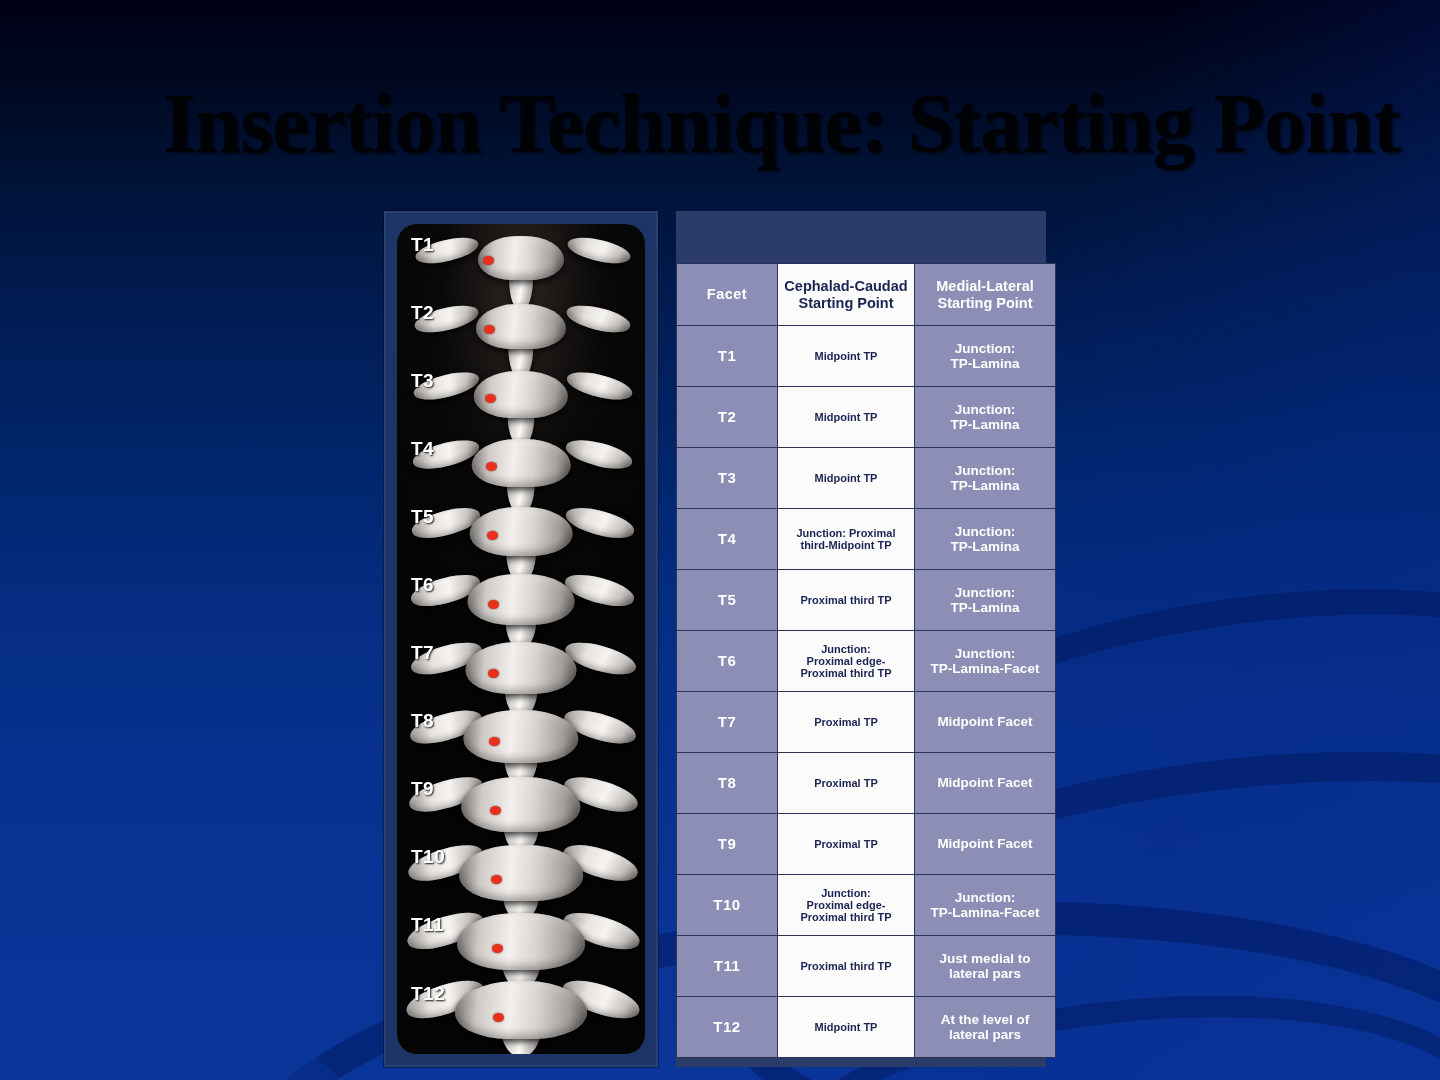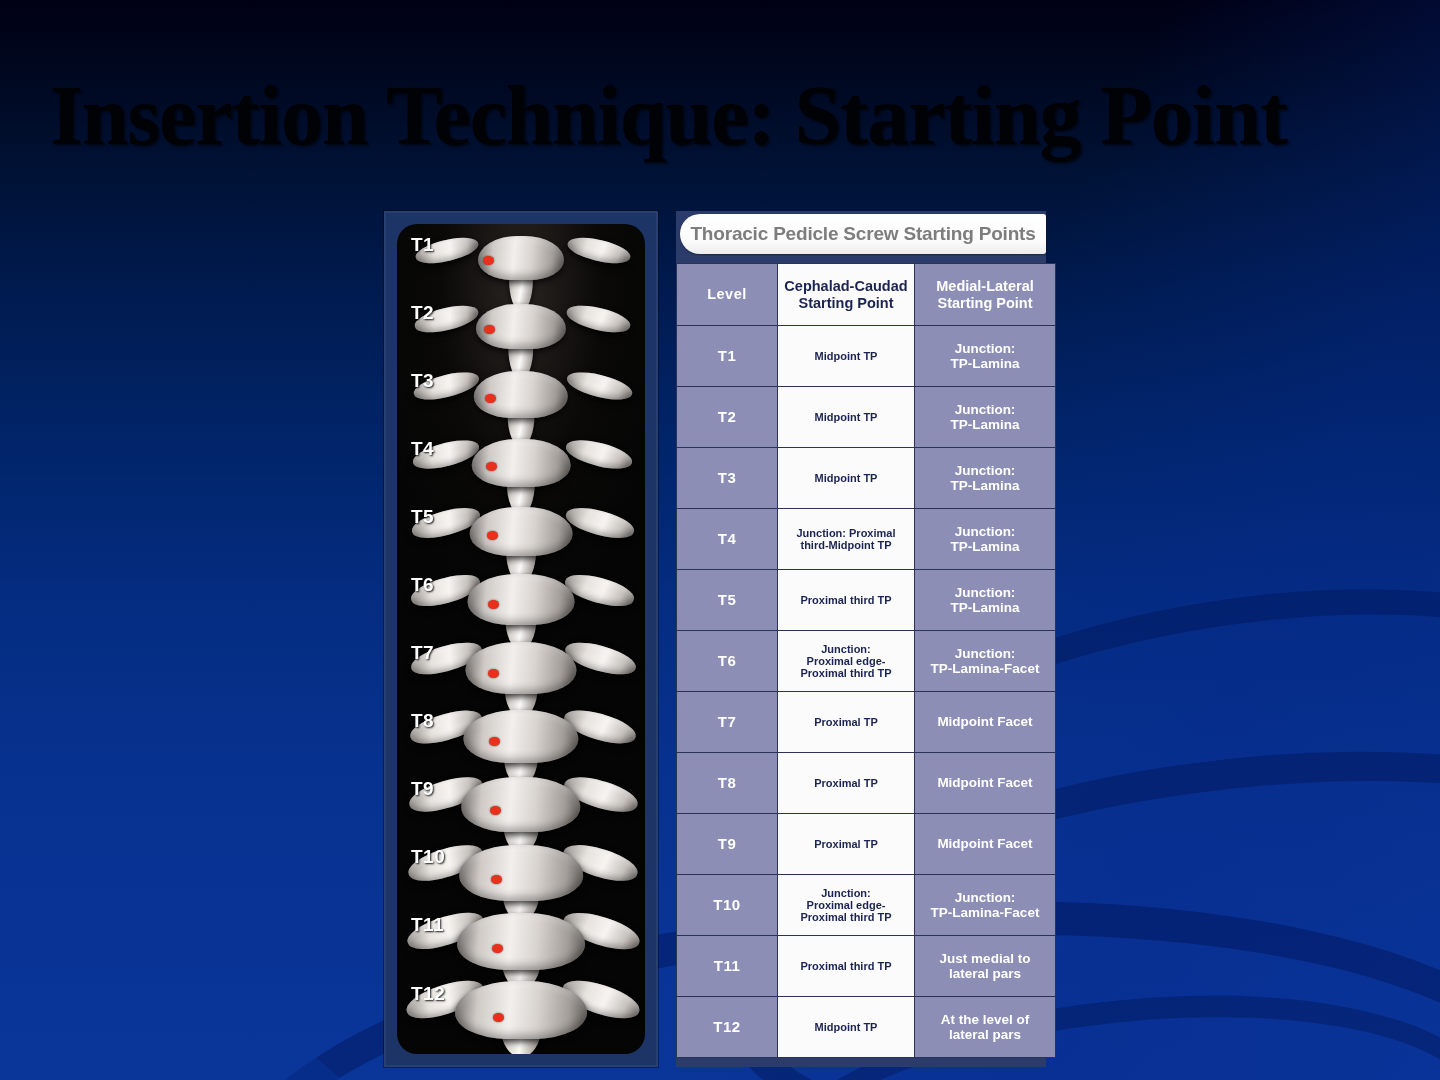--- a/index.html
+++ b/index.html
@@ -57,25 +57,25 @@
   #swoosh-4{
     right:-60px;top:1000px;width:700px;height:240px;
     border-radius:50%;
     border:22px solid rgba(1,20,82,.40);
     border-bottom-color:transparent;border-left-color:transparent;
     transform:rotate(-6deg);
   }
 
   
   #slide-title{
-    position:absolute;left:50px;top:72px;width:1350px;
+    position:absolute;left:50px;top:80px;width:1350px;
     font-family:"Liberation Serif", serif;
     font-size:84px;font-weight:700;line-height:1.05;
     color:#000205;
-    text-align:left;
+    text-align:right;
     letter-spacing:-1px;
     text-shadow:2px 2px 2px rgba(0,0,0,.55);
     white-space:nowrap;
   }
 
   
   #figure{
     position:absolute;left:384px;top:211px;width:662px;height:856px;
   }
 
@@ -291,28 +291,25 @@
           <div class="dot" style="background: rgb(232, 48, 28); left: 93.2727px; top: 582.182px;"></div>
           <div class="dot" style="background: rgb(232, 48, 28); left: 94.1818px; top: 650.955px;"></div>
           <div class="dot" style="background: rgb(232, 48, 28); left: 95.0909px; top: 719.727px;"></div>
           <div class="dot" style="background: rgb(232, 48, 28); left: 96px; top: 788.5px;"></div>
         </div>
     </div>
   </div>
 
   <div id="table-panel">
 
-    <div id="table-title-banner">
-      <span id="table-title-text">Thoracic Pedicle Screw Starting Points</span>
-    </div>
 
     <table id="ptable">
       <thead>
         <tr>
-          <th class="c-level">Level</th>
+          <th class="c-level">Facet</th>
           <th class="c-ceph">
             <span>Cephalad-Caudad</span><br>
             <span>Starting Point</span>
           </th>
           <th class="c-med">
             <span>Medial-Lateral</span><br>
             <span>Starting Point</span>
           </th>
         </tr>
       </thead>

